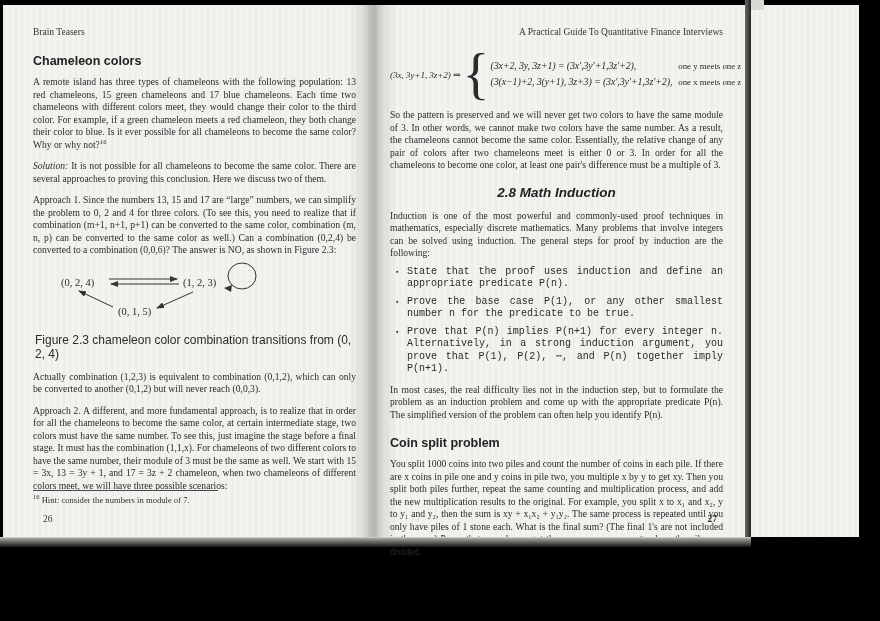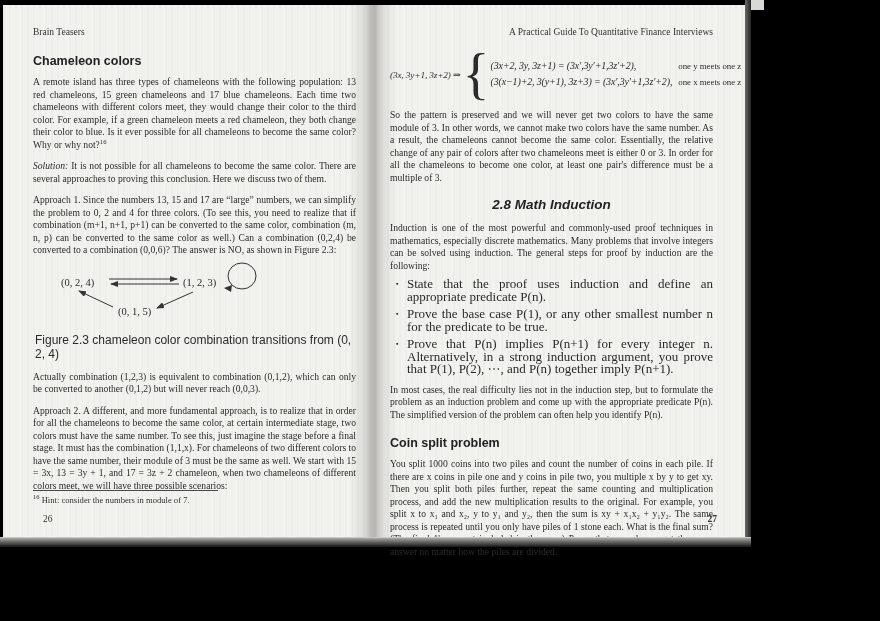--- a/index.html
+++ b/index.html
@@ -4,30 +4,30 @@
 <style>
   * { margin:0; padding:0; box-sizing:border-box; }
   html,body { width:880px; height:621px; }
   body {
     background:#000;
     position:relative;
     overflow:hidden;
     font-family:"Liberation Serif","DejaVu Serif",serif;
   }
   .book {
-    position:absolute; left:3px; top:5px; width:742px; height:532px;
+    position:absolute; left:3px; top:5px; width:856px; height:532px;
     background:#f2f2ef;
     background-image:repeating-linear-gradient(90deg, rgba(0,0,0,0.018) 0 2px, rgba(0,0,0,0) 2px 6px);
     display:flex;
     box-shadow:0 3px 10px rgba(0,0,0,0.7);
     color:#2a2a2a;
   }
   .page { position:relative; width:371px; height:100%; }
   .page-left  { padding:22px 18px 0 30px; }
-  .page-right { padding:22px 32px 0 16px; }
+  .page-right { padding:22px 22px 0 16px; }
   .gutter-shadow {
     position:absolute; left:346px; top:0; width:48px; height:100%;
     background:linear-gradient(90deg, rgba(0,0,0,0) 0%, rgba(40,35,30,0.10) 30%, rgba(40,35,30,0.30) 52%, rgba(40,35,30,0.10) 70%, rgba(0,0,0,0) 100%);
     pointer-events:none;
   }
   .page-edge-line { position:absolute; left:745px; top:0; width:6px; height:540px; background:linear-gradient(90deg,#6a6a68,#262626); }
   .page-corner-sliver { position:absolute; left:751px; top:0; width:13px; height:10px; background:#d8d8d5; }
   .page-stack-edge {
     position:absolute; left:0; top:537px; width:751px; height:10px;
     border-top:1px solid #c9c9c6;
@@ -58,21 +58,21 @@
   .eq-brace { font-size:56px; font-weight:400; line-height:50px; margin:0 1px 0 2px; color:#2b2b2b; }
   .eq-rows { flex:1; }
   .eq-row { display:flex; align-items:baseline; line-height:16px; }
   .eq-math { font-style:italic; font-size:10px; letter-spacing:-0.15px; white-space:nowrap; }
   .eq-cond { margin-left:auto; font-size:8.8px; white-space:nowrap; padding-left:6px; }
   h2.math-induction { font-family:"Liberation Sans","DejaVu Sans",sans-serif; font-size:13.5px; font-weight:bold; font-style:italic; text-align:center; margin-top:13px; color:#222; }
   h3.sub-heading { font-family:"Liberation Sans","DejaVu Sans",sans-serif; font-size:12.5px; font-weight:bold; margin-top:15px; color:#222; }
   .bullet-list { margin-top:6px; padding-left:6px; }
   .bullet-item { display:flex; margin:5px 0; }
   .bullet-glyph { width:11px; font-size:7px; line-height:12.5px; flex:none; }
-  .bullet-text { font-size:13px; line-height:12.5px; text-align:justify; }
+  .bullet-text { font-size:10px; line-height:12.5px; text-align:justify;font-family:Liberation Mono, monospace; }
 </style>
 </head>
 <body>
 
 <div class="book">
 
   <div class="page page-left">
     <div class="running-head">Brain Teasers</div>
 
     <h1 class="section-title">Chameleon colors</h1>

